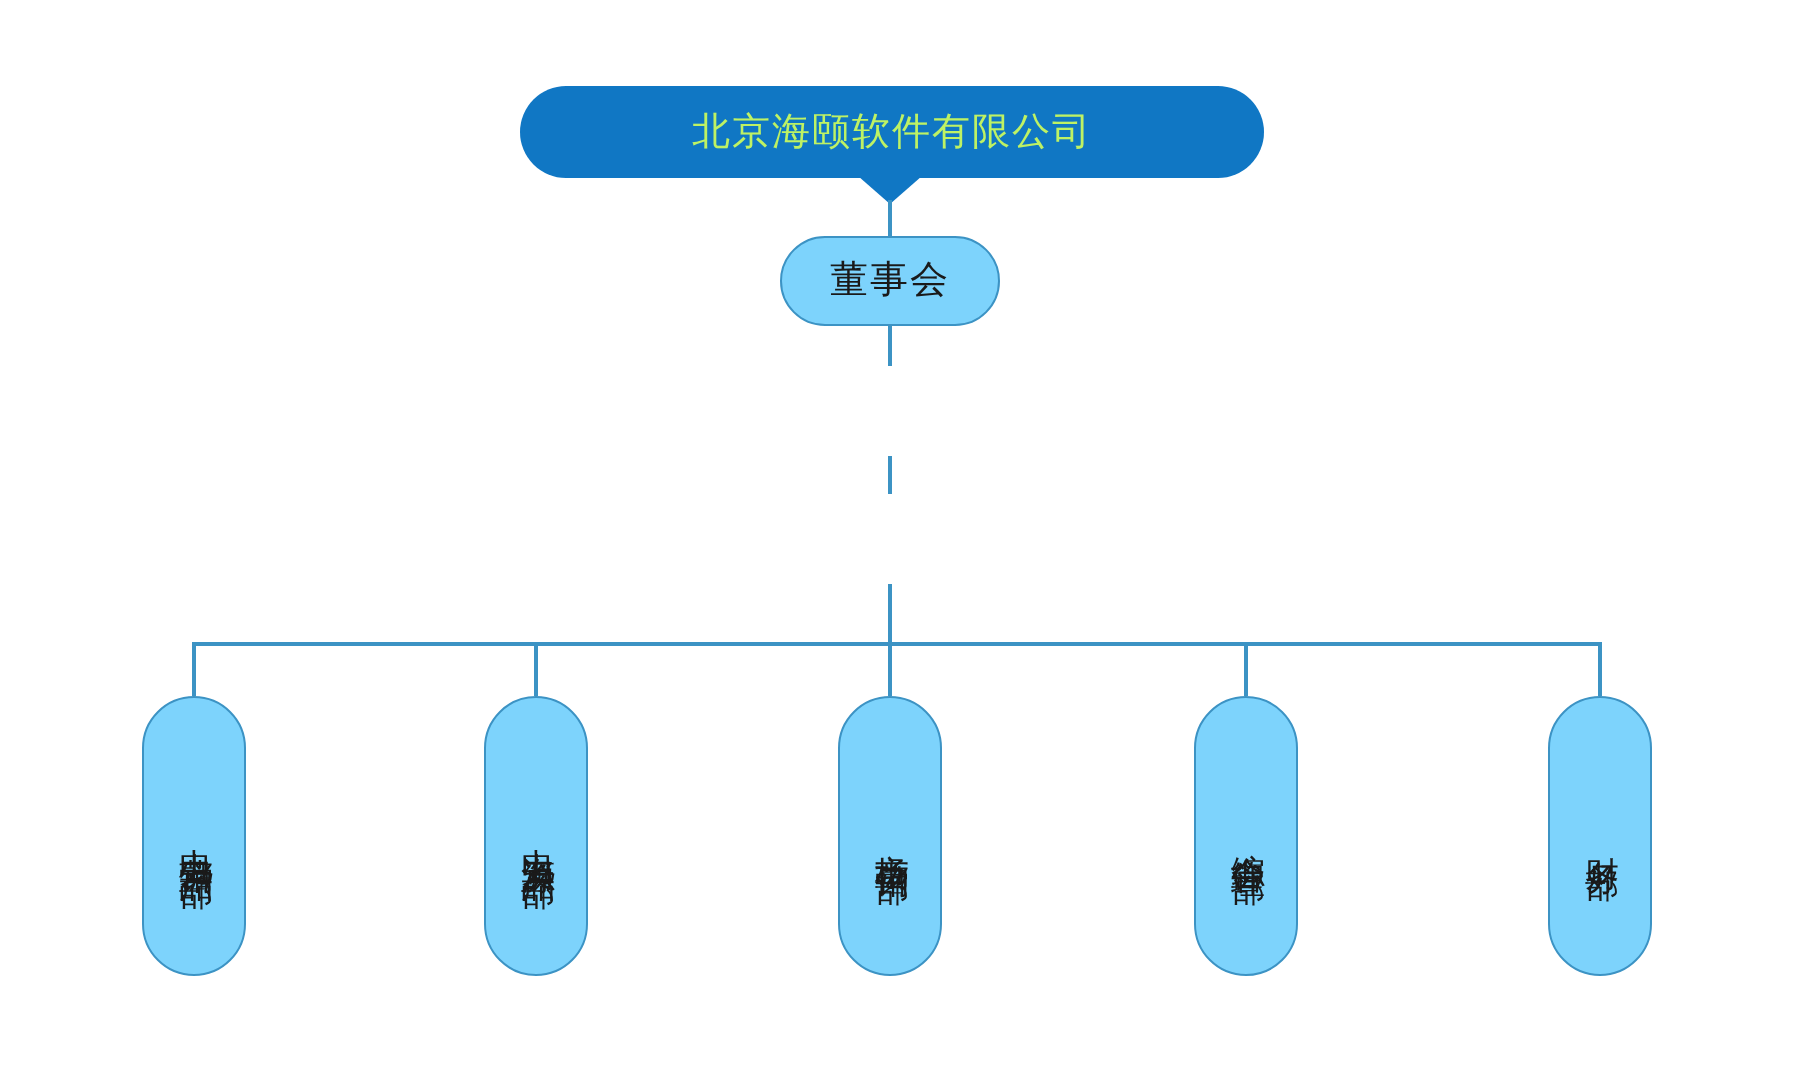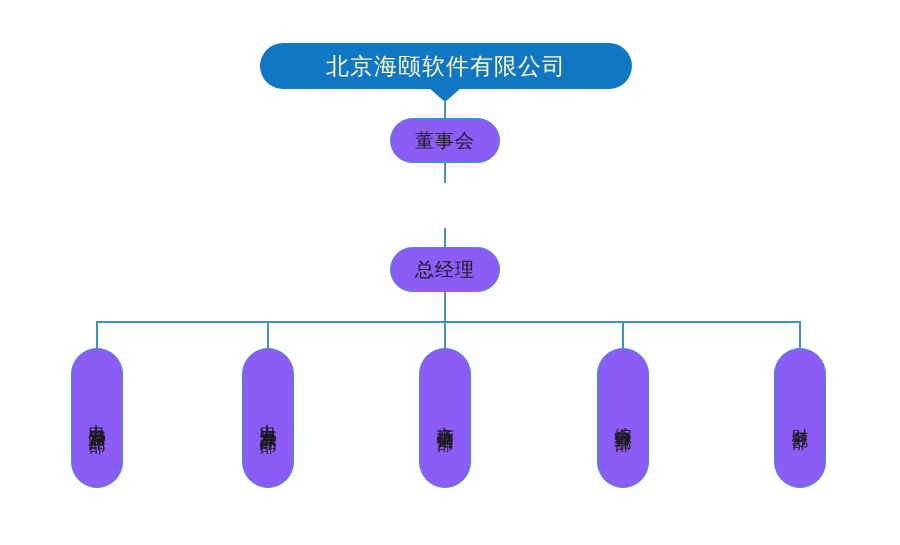--- a/index.html
+++ b/index.html
@@ -28,43 +28,43 @@
     width: 372px;
     height: 46px;
     background: #1077c4;
     border-radius: 23px;
     display: flex;
     align-items: center;
     justify-content: center;
     box-sizing: border-box;
   }
   .company-banner-label {
-    color: #fef9c3;
-    font-size: 23px;
+    color: #bef264;
+    font-size: 19px;
     letter-spacing: 1px;
     line-height: 1;
     white-space: nowrap;
   }
   
   .banner-notch {
     position: absolute;
     left: 429px;
     top: 88px;
     width: 0;
     height: 0;
     border-left: 16px solid transparent;
     border-right: 16px solid transparent;
     border-top: 14px solid #1077c4;
   }
 
   
   .pill {
     position: absolute;
     box-sizing: border-box;
-    background: #8b5cf6;
+    background: #7dd3fc;
     border: 1.4px solid #3c93c4;
     display: flex;
     align-items: center;
     justify-content: center;
   }
   .pill-label {
     color: #1a1a1a;
     line-height: 1;
     white-space: nowrap;
   }
@@ -125,23 +125,20 @@
 
   <div class="pill horizontal" id="node-board">
     <span class="pill-label">董事会</span>
   </div>
 
   <div class="connector-v" style="left:444.2px; top:163px; height:20px;"></div>
 
 
   <div class="connector-v" style="left:444.2px; top:228px; height:19px;"></div>
 
-  <div class="pill horizontal" id="node-gm">
-    <span class="pill-label">总经理</span>
-  </div>
 
   <div class="connector-v" style="left:444.2px; top:292px; height:30px;"></div>
 
   <div class="connector-h" style="left:97px; top:321px; width:703px;"></div>
 
   <div class="connector-v" style="left:96.2px; top:321px; height:27px;"></div>
   <div class="connector-v" style="left:267.2px; top:321px; height:27px;"></div>
   <div class="connector-v" style="left:444.2px; top:321px; height:27px;"></div>
   <div class="connector-v" style="left:622.2px; top:321px; height:27px;"></div>
   <div class="connector-v" style="left:799.2px; top:321px; height:27px;"></div>

